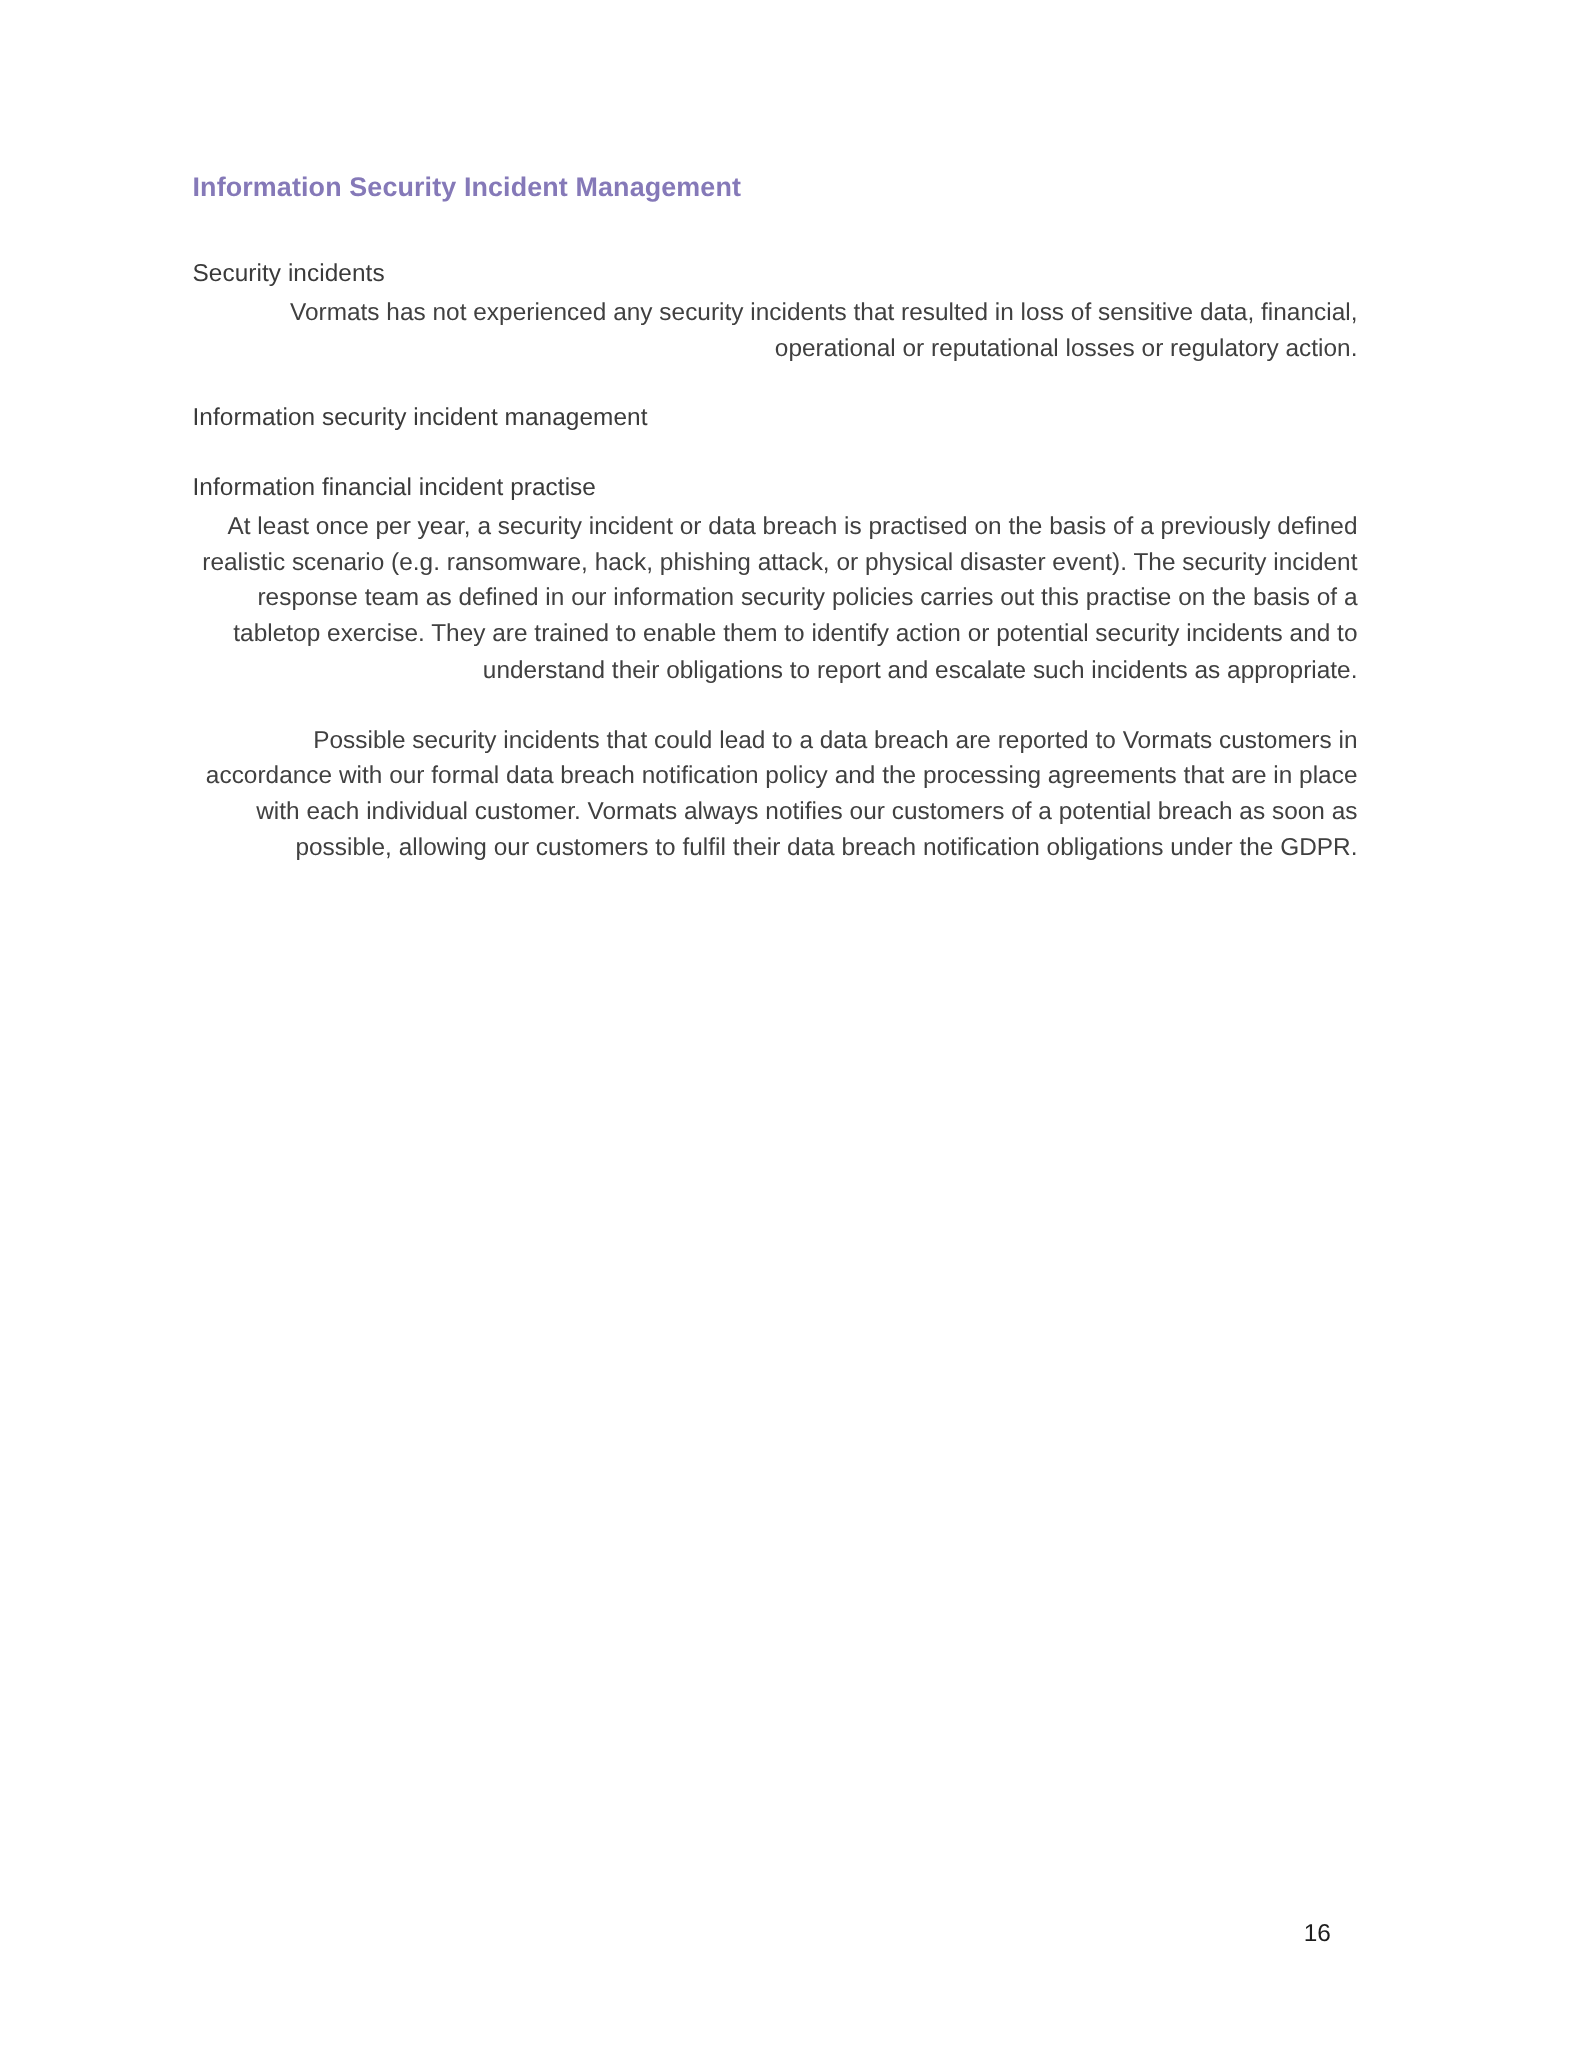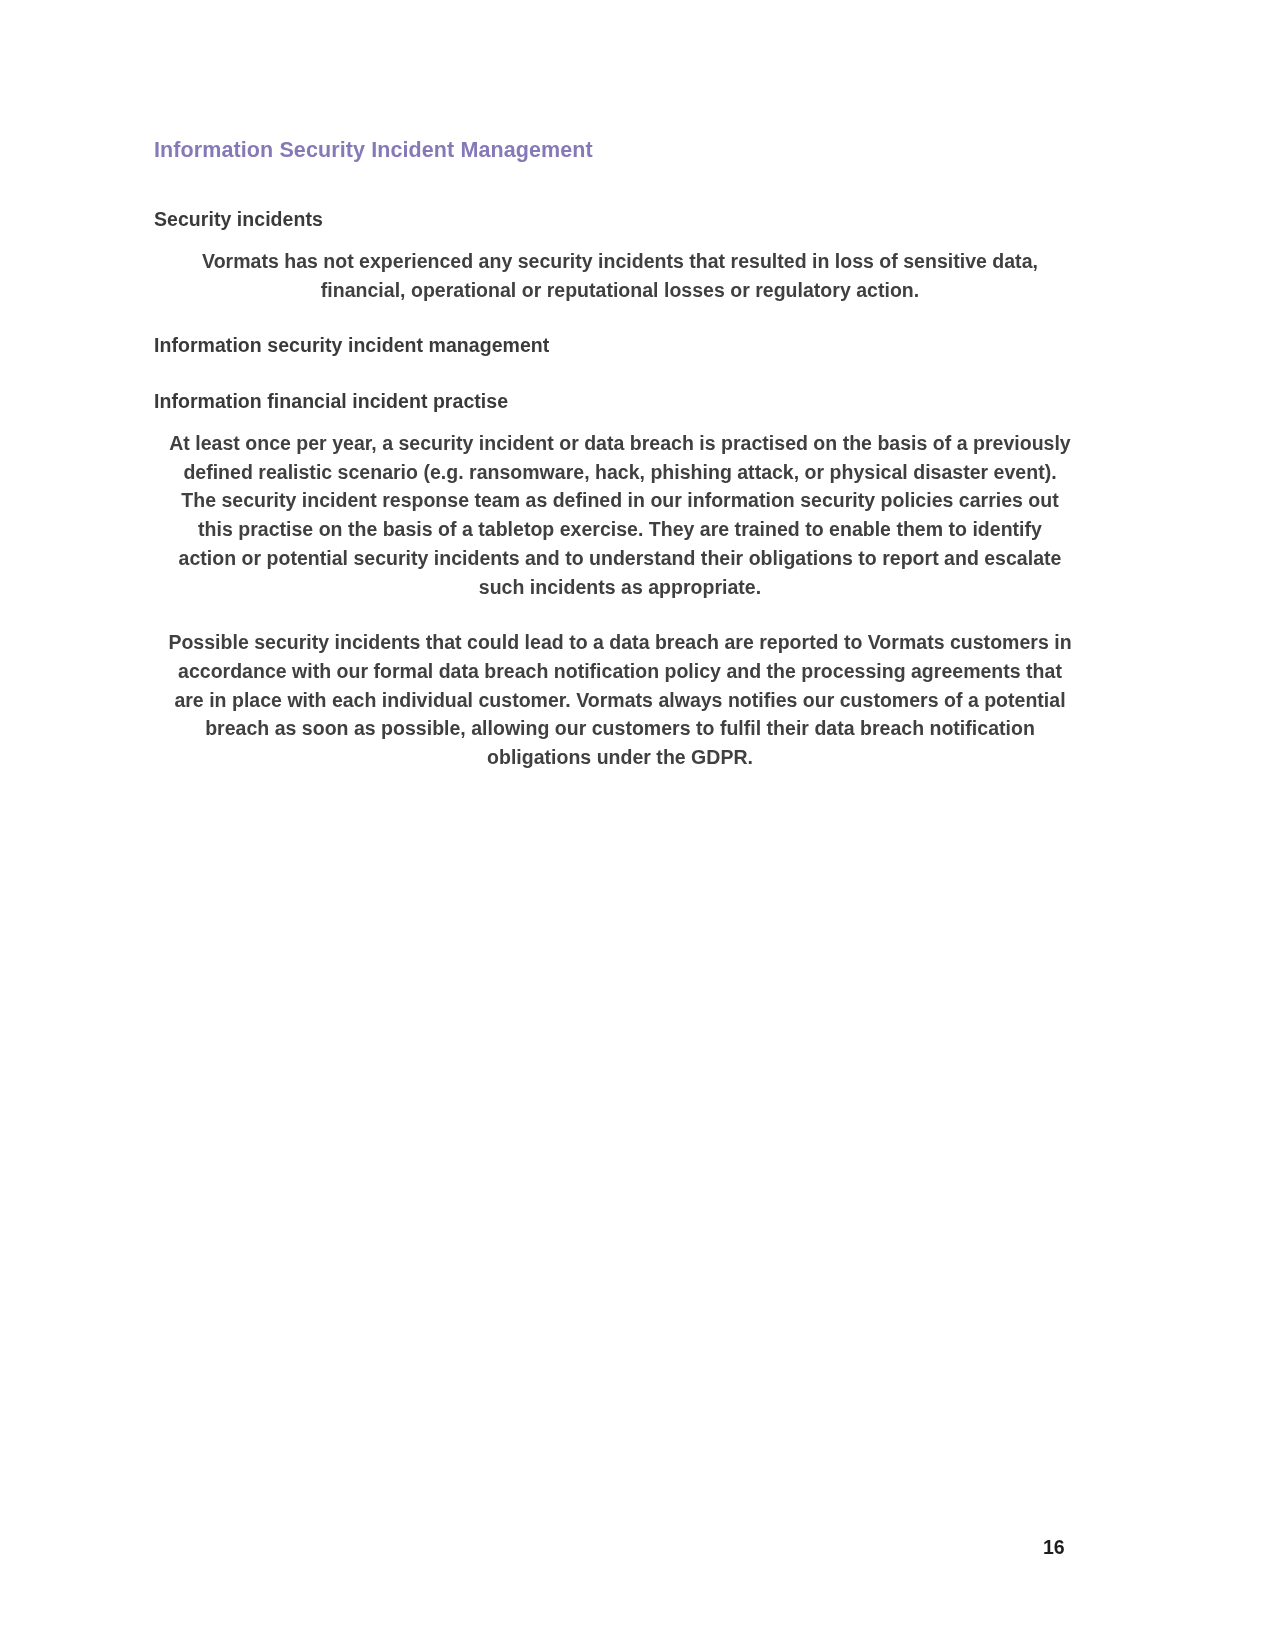--- a/index.html
+++ b/index.html
@@ -35,41 +35,41 @@
     line-height: 1.2;
   }
   .section {
     margin: 0 0 27px 0;
   }
   .section:last-of-type {
     margin-bottom: 0;
   }
   .section-heading {
     font-size: 19.5px;
-    font-weight: bold;
+    font-weight: normal;
     color: #3a3a3a;
     margin: 0 0 3px 0;
     line-height: 1.45;
     letter-spacing: 0.05px;
   }
   .section-body {
     font-size: 19.5px;
-    font-weight: bold;
+    font-weight: normal;
     color: #404040;
-    margin: 14px;
+    margin: 0;
     line-height: 28.7px;
     letter-spacing: 0.02px;
-    text-align: center;
+    text-align: right;
   }
   .page-number {
     position: absolute;
     left: 1043px;
     top: 1538px;
     font-size: 19.5px;
-    font-weight: bold;
+    font-weight: normal;
     color: #1d1d1d;
     line-height: 1;
   }
 </style>
 </head>
 <body>
 
 <div class="page">
 
   <div class="content">

